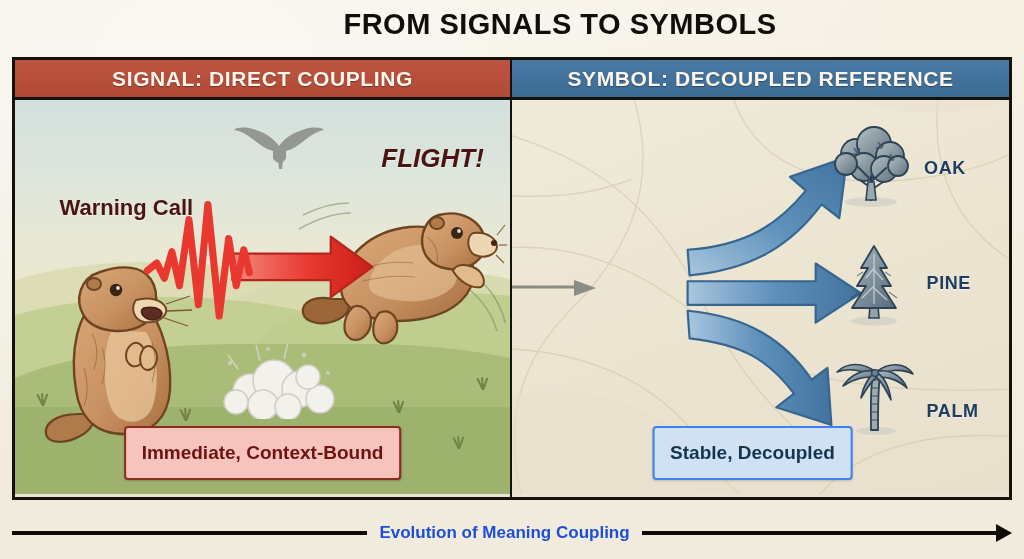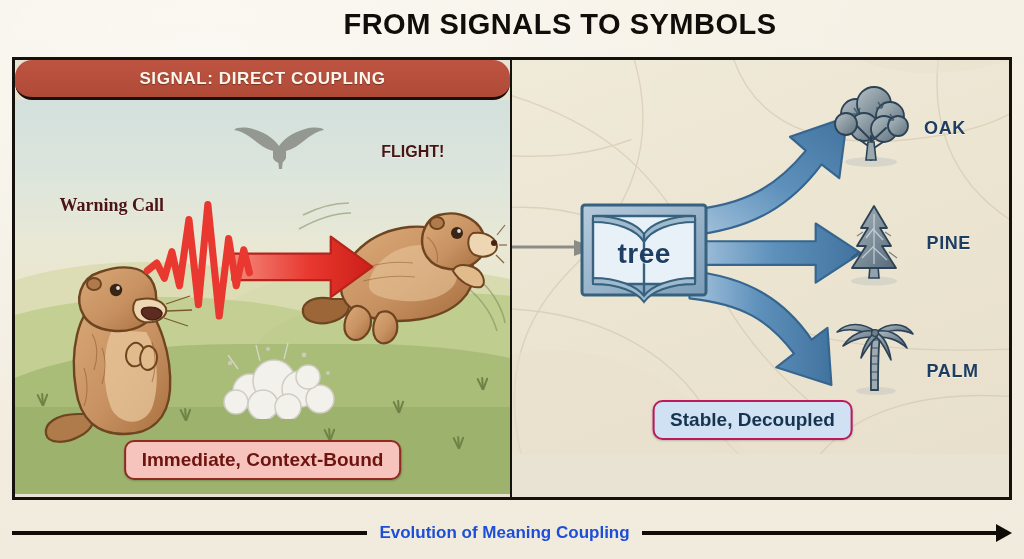--- a/index.html
+++ b/index.html
@@ -31,24 +31,23 @@
     box-sizing:border-box;
     display:flex;
     background:#e9e3d4;
   }
   .panel{position:relative;height:100%;box-sizing:border-box;overflow:hidden;}
   #panel-left{width:50%;border-right:2px solid #15110d;}
   #panel-right{width:50%;}
   .panel-header{
     position:relative;height:40px;box-sizing:border-box;
     display:flex;align-items:center;justify-content:center;
-    color:#fdf6ec;font-weight:bold;font-size:17px;letter-spacing:.6px;
+    color:#fdf6ec;font-weight:bold;font-size:21px;letter-spacing:.6px;
     border-bottom:3px solid #15110d;
     text-shadow:0 1px 1px rgba(0,0,0,.35);
-    border-radius:17px;
   }
   #header-left{background:linear-gradient(180deg,#bd5441,#b04a37);}
   #header-right{background:linear-gradient(180deg,#4a7aa4,#3b6a93);}
   .panel-body{position:relative;height:calc(100% - 43px);overflow:hidden;}
 
   
   #scene-left{
     position:absolute;inset:0;
     background:linear-gradient(180deg,
       #d3e0dc 0%, #dce5dc 18%, #e8e8d5 36%, #eae7cf 47%, #dfe0bc 52%, #cfd7a8 60%, #b9c98d 72%, #a8bd7c 86%, #9cb271 100%);
@@ -72,22 +71,22 @@
   .tuft i:nth-child(3){transform:rotate(20deg)}
 
   
   #hawk{position:absolute;left:44%;top:6%;width:92px;height:52px;opacity:.62;}
 
   
   .scene-label{
     position:absolute;font-weight:bold;color:#4a1414;
     text-shadow:0 1px 0 rgba(255,255,255,.45);
   }
-  #label-warning{left:9%;top:24%;font-size:18px;font-family:Liberation Serif, serif;}
-  #label-flight{left:74%;top:11%;font-size:16px;}
+  #label-warning{left:9%;top:24%;font-size:22px;}
+  #label-flight{left:74%;top:11%;font-size:26px;font-style:italic;}
 
   
   #signal-wrap{position:absolute;left:25%;top:24%;width:58%;height:36%;}
 
   
   .dog{position:absolute;}
   #dog-caller{left:5%;top:35%;width:160px;height:215px;}
   #dog-jumper{left:57%;top:18%;width:210px;height:200px;}
   #dust{position:absolute;left:39%;top:58%;width:150px;height:90px;}
 
@@ -123,31 +122,31 @@
   .tree-name{
     font-size:18px;font-weight:bold;color:#1d3d61;letter-spacing:.6px;
     text-shadow:0 1px 0 rgba(255,255,255,.55);
   }
   #row-palm .tree-name{align-self:flex-end;margin-bottom:14px;}
   #row-oak .tree-name{align-self:center;margin-top:6px;}
 
   
   .badge{
     position:absolute;bottom:14px;
-    padding:7px 16px;border-radius:10px;
+    padding:14px 16px;border-radius:4px;
     font-size:19px;font-weight:bold;white-space:nowrap;
   }
   #badge-left{
     left:50%;transform:translateX(-50%);
     background:#f6c4bd;border:2px solid #8e2b20;color:#6d1410;
     box-shadow:0 1px 2px rgba(0,0,0,.2);
   }
   #badge-right{
     left:50%;transform:translateX(-54%);
-    background:#cfe1f2;border:2px solid #be185d;color:#17344f;
+    background:#cfe1f2;border:2px solid #3b82f6;color:#17344f;
     box-shadow:0 1px 2px rgba(0,0,0,.18);
   }
 
   
   #axis{
     position:absolute;left:12px;top:516px;width:1000px;height:34px;
     display:flex;align-items:center;
   }
   #axis-line-l,#axis-line-r{height:4px;background:#0f0c08;flex:1;}
   #axis-caption{
@@ -372,20 +371,21 @@
           <path d="M2 80 L12 72 L20 88 L28 60 L36 96 L46 26 L56 116 L66 10 L78 128 L88 46
                    L96 96 L104 58 L110 82" fill="none" stroke="#e8382f" stroke-width="7.5" stroke-linejoin="round" stroke-linecap="round"></path>
         </svg>
       </div>
 
       <div class="badge" id="badge-left">Immediate, Context-Bound</div>
     </div>
   </div>
 
   <div class="panel" id="panel-right">
+    <div class="panel-header" id="header-right">SYMBOL: DECOUPLED REFERENCE</div>
 
     <div class="panel-body">
       <div id="scene-right">
 
         <svg id="swirls" viewBox="0 0 500 400" preserveAspectRatio="none">
           <g fill="none" stroke="#cdbfa5" stroke-width="1.4">
             <path d="M-20 30 C90 60 140 110 180 180 C210 240 240 300 320 360"></path>
             <path d="M120 -10 C150 80 120 150 60 210 C10 260 -10 320 10 400"></path>
             <path d="M220 -10 C240 60 300 90 400 80 C460 74 500 60 520 40"></path>
             <path d="M-20 150 C60 140 130 170 190 220 C250 270 330 300 520 290"></path>
@@ -421,38 +421,20 @@
 
           <path d="M176 152 C236 148 268 126 296 92 L280 78 L338 58 L330 120 L312 106
                    C282 146 244 172 178 178 Z" fill="url(#blArr2)" stroke="#36668f" stroke-width="2.2" stroke-linejoin="round"></path>
 
           <path d="M176 184 L306 184 L306 166 L352 196 L306 226 L306 208 L176 208 Z" fill="url(#blArr)" stroke="#36668f" stroke-width="2.2" stroke-linejoin="round"></path>
 
           <path d="M176 214 C240 220 276 246 302 284 L318 272 L322 330 L266 312 L284 298
                    C258 264 232 248 178 242 Z" fill="url(#blArr)" stroke="#36668f" stroke-width="2.2" stroke-linejoin="round"></path>
         </svg>
 
-        <div id="book">
-          <svg viewBox="0 0 130 104" width="130" height="104">
-            <defs>
-              <linearGradient id="bkCover" x1="0" y1="0" x2="1" y2="1">
-                <stop offset="0" stop-color="#b6cbdd"></stop>
-                  <stop offset="1" stop-color="#7d9db8"></stop>
-              </linearGradient>
-            </defs>
-            <rect x="3" y="3" width="124" height="90" rx="3" fill="url(#bkCover)" stroke="#37627f" stroke-width="3"></rect>
-            <rect x="14" y="14" width="102" height="68" rx="2" fill="#e9f1f8" stroke="#37627f" stroke-width="2.4"></rect>
-            <path d="M14 14 C40 14 58 22 65 32 C72 22 90 14 116 14
-                     L116 20 C92 20 72 28 65 40 C58 28 38 20 14 20 Z" fill="#9fb9cd" stroke="#37627f" stroke-width="2"></path>
-            <path d="M14 82 C40 82 58 90 65 100 C72 90 90 82 116 82
-                     L116 76 C92 76 72 84 65 94 C58 84 38 76 14 76 Z" fill="#9fb9cd" stroke="#37627f" stroke-width="2"></path>
-            <path d="M65 32 L65 94" stroke="#37627f" stroke-width="2.4"></path>
-          </svg>
-          <div id="book-word">tree</div>
-        </div>
 
         <div class="tree-row" id="row-pine">
           <svg class="tree-ico" viewBox="0 0 82 84">
             <defs>
               <linearGradient id="pineG" x1="0" y1="0" x2="1" y2="1">
                 <stop offset="0" stop-color="#a9b5bc"></stop>
                   <stop offset="1" stop-color="#55697a"></stop>
               </linearGradient>
             </defs>
             <ellipse cx="41" cy="79" rx="23" ry="4.5" fill="#cfcec4" opacity=".7"></ellipse>

